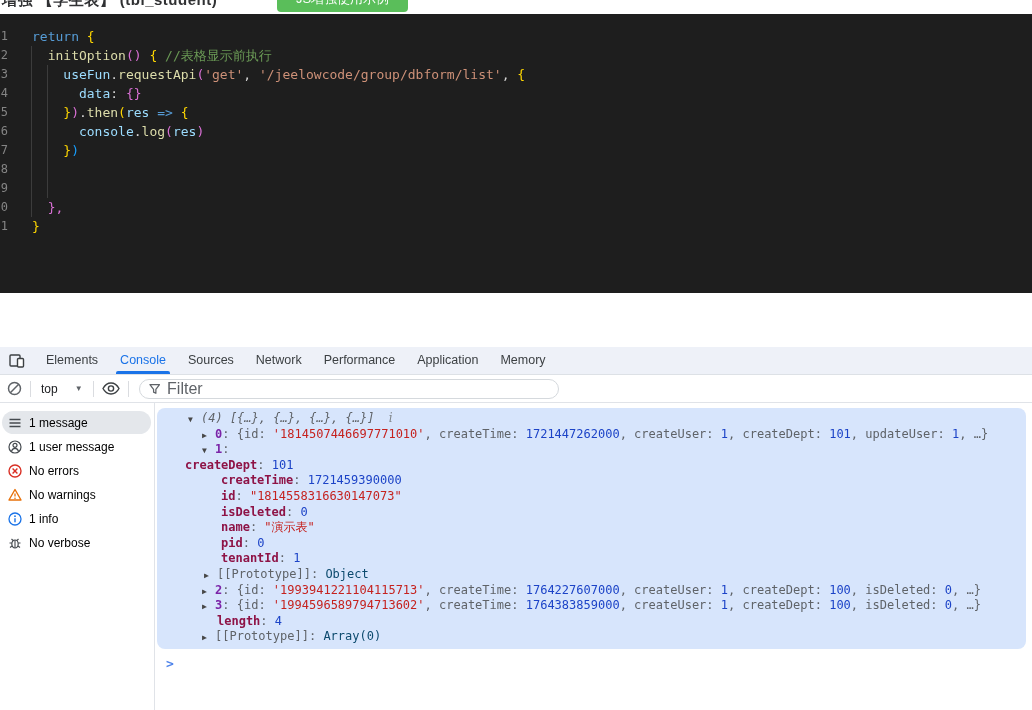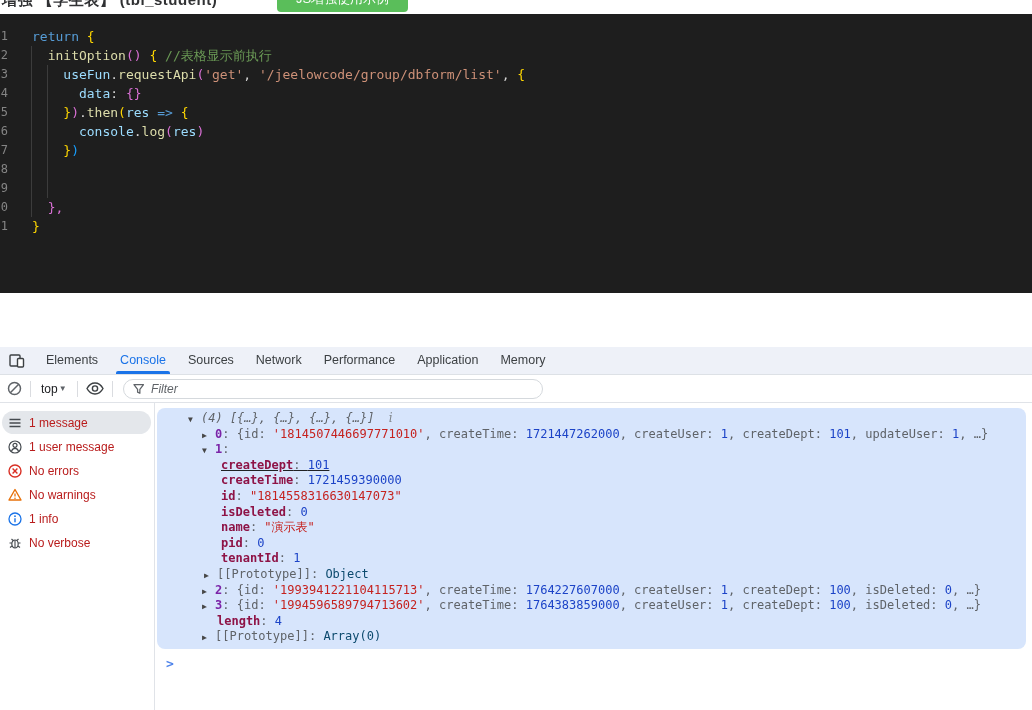--- a/index.html
+++ b/index.html
@@ -27,29 +27,29 @@
   
   .dt-tabs { height:28px; background:#eef1f8; border-bottom:1px solid #dde1e6; display:flex; align-items:center; }
   .devtool-dock { margin:0 10px 0 9px; display:flex; align-items:center; }
   .tab { padding:0 11px; height:27px; line-height:27px; font-size:12.5px; color:#3c4043; position:relative; cursor:pointer; white-space:nowrap; }
   .tab.active { color:#1a73e8; }
   .tab.active::after { content:""; position:absolute; left:7px; right:7px; bottom:0; height:3px; background:#1a73e8; border-radius:2px 2px 0 0; }
 
   .dt-toolbar { height:28px; background:#fff; border-bottom:1px solid #e0e3e8; display:flex; align-items:center; padding:0 7px; gap:8px; }
   .tsep { width:1px; height:16px; background:#dadce0; }
   .tbtn { display:flex; align-items:center; cursor:pointer; }
-  .context { display:flex; align-items:center; gap:1px; font-size:12px; color:#202124; cursor:pointer; padding:0 2px; }
+  .context { display:flex; align-items:center; gap:17px; font-size:12px; color:#202124; cursor:pointer; padding:0 2px; }
   .caret-down { font-size:8px; color:#5f6368; }
   .filter-box { display:flex; align-items:center; gap:7px; border:1px solid #d5d9dd; border-radius:10px; height:20px; padding:0 9px; width:420px; margin-left:2px; background:#fff; }
-  .filter-box input { border:none; outline:none; background:transparent; font-size:12px; color:#202124; width:100%; font-family:"Liberation Sans",sans-serif;font-style:italic; }
+  .filter-box input { border:none; outline:none; background:transparent; font-size:16px; color:#202124; width:100%; font-family:"Liberation Sans",sans-serif; }
   .filter-box input::placeholder { color:#5f6368; }
 
   .dt-body { display:flex; height:307px; background:#fff; }
   .sidebar { width:155px; flex:0 0 155px; border-right:1px solid #e0e3e8; padding-top:8px; background:#fff; }
-  .side-item { display:flex; align-items:center; gap:7px; height:23px; margin:0 3px 1px 2px; padding:0 6px; border-radius:12px; font-size:12px; color:#b91c1c; cursor:pointer; white-space:nowrap; }
+  .side-item { display:flex; align-items:center; gap:7px; height:23px; margin:0 3px 1px 2px; padding:0 6px; border-radius:12px; font-size:12px; color:#000000; cursor:pointer; white-space:nowrap; }
   .side-item.selected { background:#e4e7eb; }
   .side-item svg { flex:0 0 auto; }
 
   .console { flex:1; position:relative; font:12px "DejaVu Sans Mono",monospace; color:#202124; overflow:hidden; }
   .msg { margin:5px 6px 0 2px; background:#d7e5fc; border-radius:8px; padding:3px 0 4px; }
   .crow { position:relative; height:15.6px; line-height:15.6px; white-space:pre; }
   .tri { position:absolute; top:1px; font-size:8px; color:#474747; cursor:pointer; }
   .it { color:#5f6368; font-style:italic; }
   .ii { color:#80868b; font-style:italic; font-family:"DejaVu Serif",serif; }
   .ix { color:#7b24a8; font-weight:bold; }
@@ -228,21 +228,21 @@
             </svg>
           </span>
           <span>No verbose</span>
         </div>
       </div>
     <div class="console">
       <div class="msg" id="msg">
           <div class="crow" style="padding-left: 44px;"><span class="tri" style="left: 31px;">▼</span><span class="it">(4) [{…}, {…}, {…}, {…}]</span><span class="gy">  </span><span class="ii">i</span></div>
           <div class="crow" style="padding-left: 58px;"><span class="tri" style="left: 45px;">▶</span><span class="ix">0</span><span class="gy">: {</span><span class="gk">id</span><span class="gy">: </span><span class="st">'1814507446697771010'</span><span class="gy">, </span><span class="gk">createTime</span><span class="gy">: </span><span class="nm">1721447262000</span><span class="gy">, </span><span class="gk">createUser</span><span class="gy">: </span><span class="nm">1</span><span class="gy">, </span><span class="gk">createDept</span><span class="gy">: </span><span class="nm">101</span><span class="gy">, </span><span class="gk">updateUser</span><span class="gy">: </span><span class="nm">1</span><span class="gy">, …}</span></div>
           <div class="crow" style="padding-left: 58px;"><span class="tri" style="left: 45px;">▼</span><span class="ix">1</span><span class="gy">:</span></div>
-          <div class="crow" style="padding-left: 64px; text-decoration: underline;"><span class="ky">createDept</span><span class="gy">: </span><span class="nm">101</span></div>
+          <div class="crow" style="padding-left: 28px;"><span class="ky">createDept</span><span class="gy">: </span><span class="nm">101</span></div>
           <div class="crow" style="padding-left: 64px;"><span class="ky">createTime</span><span class="gy">: </span><span class="nm">1721459390000</span></div>
           <div class="crow" style="padding-left: 64px;"><span class="ky">id</span><span class="gy">: </span><span class="st">"1814558316630147073"</span></div>
           <div class="crow" style="padding-left: 64px;"><span class="ky">isDeleted</span><span class="gy">: </span><span class="nm">0</span></div>
           <div class="crow" style="padding-left: 64px;"><span class="ky">name</span><span class="gy">: </span><span class="st">"演示表"</span></div>
           <div class="crow" style="padding-left: 64px;"><span class="ky">pid</span><span class="gy">: </span><span class="nm">0</span></div>
           <div class="crow" style="padding-left: 64px;"><span class="ky">tenantId</span><span class="gy">: </span><span class="nm">1</span></div>
           <div class="crow" style="padding-left: 60px;"><span class="tri" style="left: 47px;">▶</span><span class="gy">[[Prototype]]</span><span class="gy">: </span><span class="ob">Object</span></div>
           <div class="crow" style="padding-left: 58px;"><span class="tri" style="left: 45px;">▶</span><span class="ix">2</span><span class="gy">: {</span><span class="gk">id</span><span class="gy">: </span><span class="st">'1993941221104115713'</span><span class="gy">, </span><span class="gk">createTime</span><span class="gy">: </span><span class="nm">1764227607000</span><span class="gy">, </span><span class="gk">createUser</span><span class="gy">: </span><span class="nm">1</span><span class="gy">, </span><span class="gk">createDept</span><span class="gy">: </span><span class="nm">100</span><span class="gy">, </span><span class="gk">isDeleted</span><span class="gy">: </span><span class="nm">0</span><span class="gy">, …}</span></div>
           <div class="crow" style="padding-left: 58px;"><span class="tri" style="left: 45px;">▶</span><span class="ix">3</span><span class="gy">: {</span><span class="gk">id</span><span class="gy">: </span><span class="st">'1994596589794713602'</span><span class="gy">, </span><span class="gk">createTime</span><span class="gy">: </span><span class="nm">1764383859000</span><span class="gy">, </span><span class="gk">createUser</span><span class="gy">: </span><span class="nm">1</span><span class="gy">, </span><span class="gk">createDept</span><span class="gy">: </span><span class="nm">100</span><span class="gy">, </span><span class="gk">isDeleted</span><span class="gy">: </span><span class="nm">0</span><span class="gy">, …}</span></div>
           <div class="crow" style="padding-left: 60px;"><span class="ky">length</span><span class="gy">: </span><span class="nm">4</span></div>

